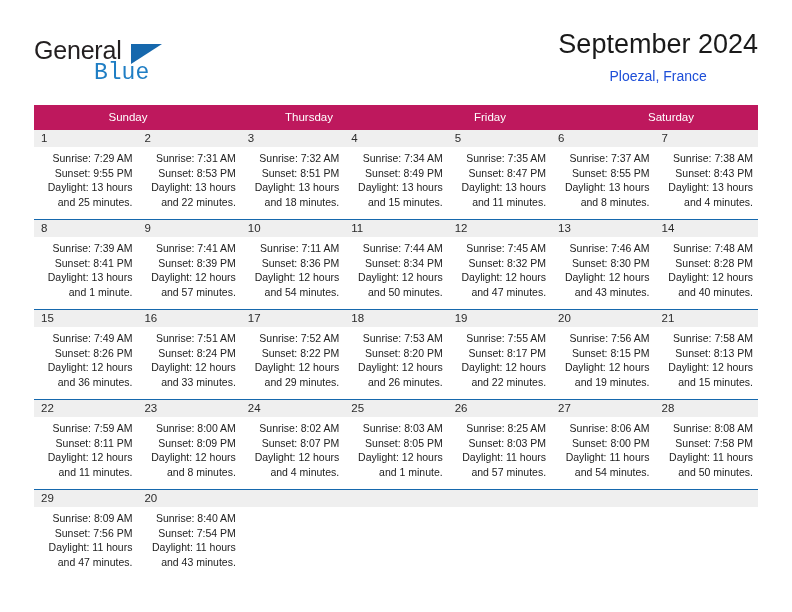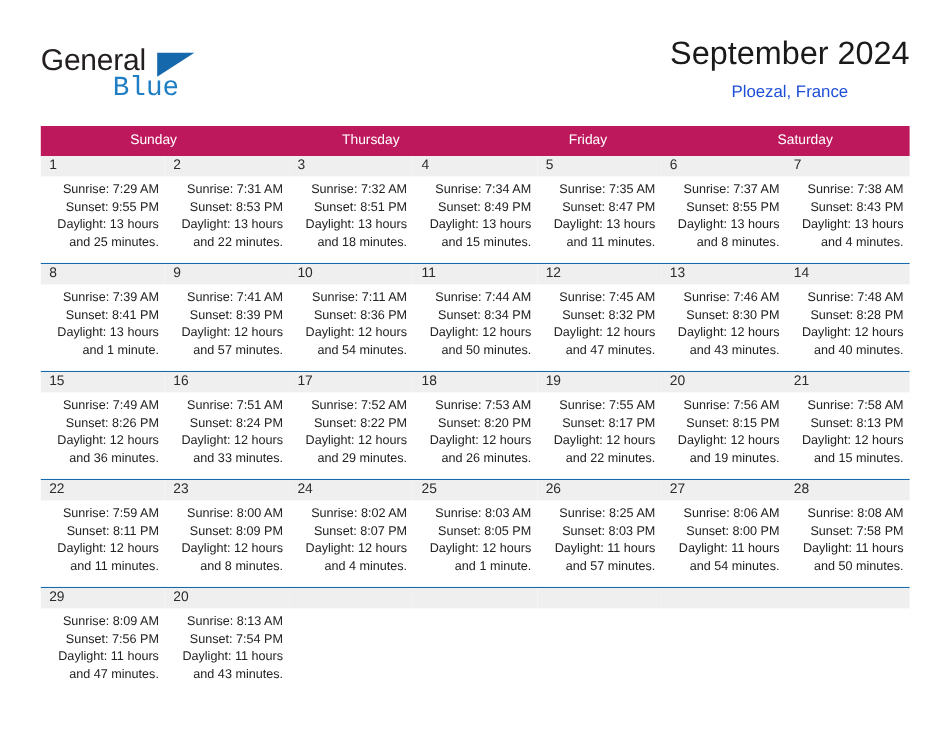--- a/index.html
+++ b/index.html
@@ -454,21 +454,21 @@
         <div class="day-body">
           <div class="day-line">Sunrise: 8:09 AM</div>
           <div class="day-line">Sunset: 7:56 PM</div>
           <div class="day-line">Daylight: 11 hours</div>
           <div class="day-line">and 47 minutes.</div>
         </div>
       </div>
       <div class="day-cell">
         <div class="day-number-band">20</div>
         <div class="day-body">
-          <div class="day-line">Sunrise: 8:13 AM</div>
+          <div class="day-line">Sunrise: 8:40 AM</div>
           <div class="day-line">Sunset: 7:54 PM</div>
           <div class="day-line">Daylight: 11 hours</div>
           <div class="day-line">and 43 minutes.</div>
         </div>
       </div>
       <div class="day-cell empty">
         <div class="day-number-band"></div>
 
       </div>
       <div class="day-cell empty">

